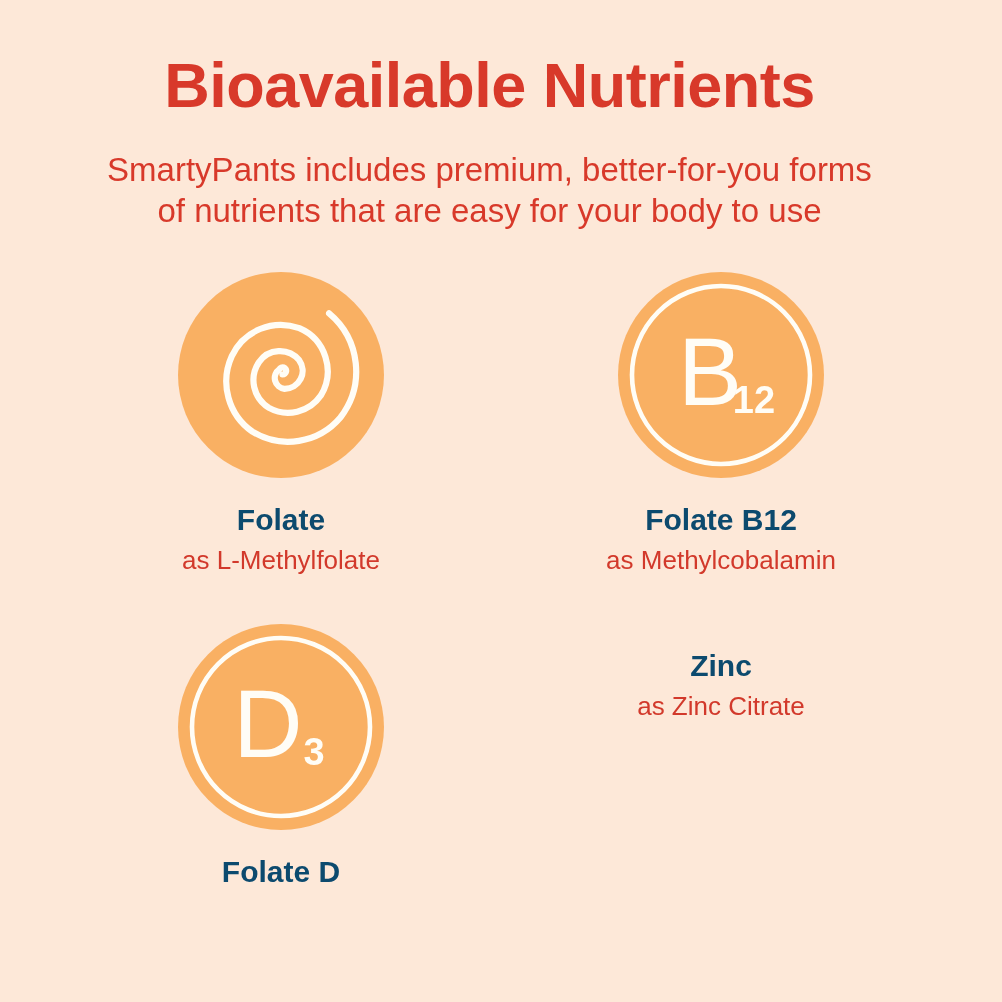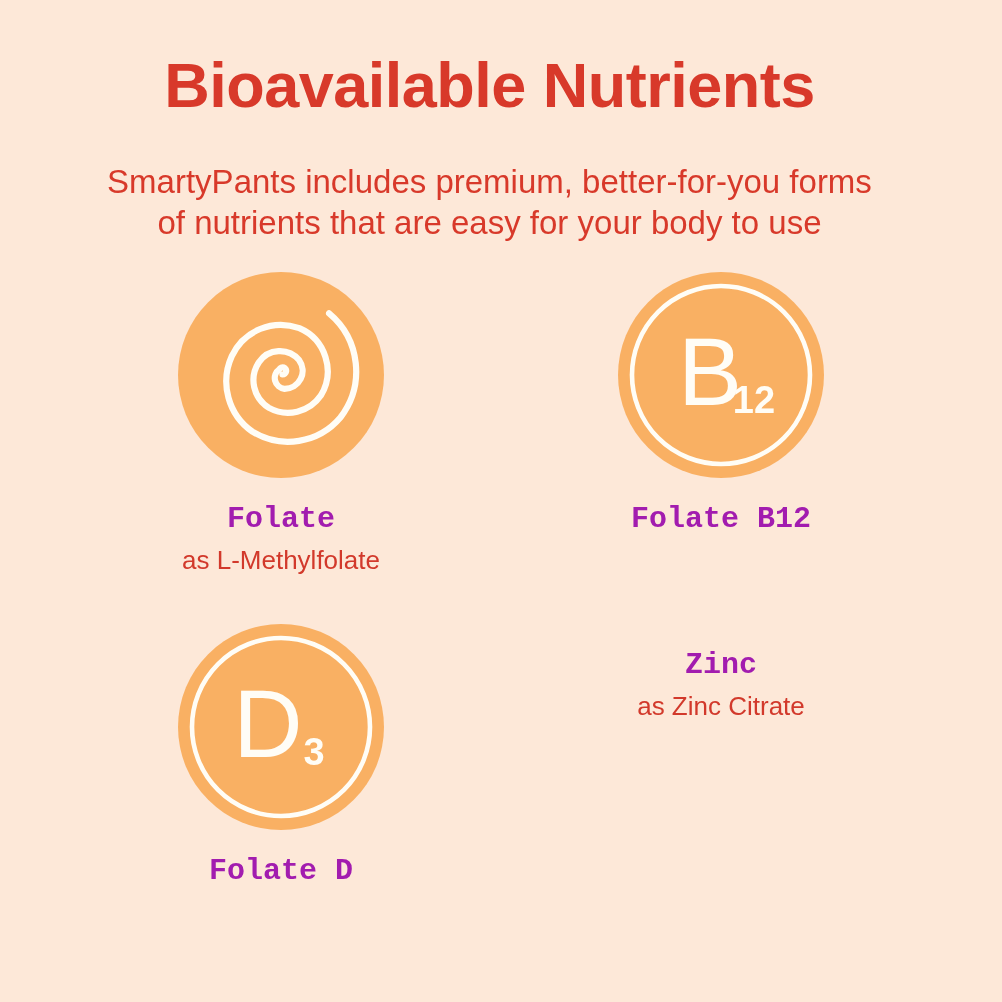--- a/index.html
+++ b/index.html
@@ -35,21 +35,21 @@
     margin: 0;
     font-size: 63px;
     line-height: 1.05;
     font-weight: 700;
     letter-spacing: -0.5px;
     color: #D8392A;
     font-family: "Liberation Sans", sans-serif;
   }
 
   .subhead {
-    margin: 44px auto 0 auto;
+    margin: 32px auto 0 auto;
     width: 900px;
     font-size: 33px;
     line-height: 1.24;
     font-weight: 500;
     color: #D8392A;
     font-family: "Liberation Sans", sans-serif;
   }
   .subhead .sub-line {
     display: block;
   }
@@ -85,22 +85,22 @@
   .caption {
     margin-top: 22px;
     text-align: center;
     color: #D2392B;
   }
 
   .nutrient-name {
     font-size: 30px;
     line-height: 1.3;
     font-weight: 700;
-    color: #a21caf;
-    font-family: Liberation Mono, monospace;
+    color: #0c4a6e;
+    font-family: Liberation Sans, sans-serif;
   }
 
   .nutrient-form {
     font-size: 26px;
     line-height: 1.35;
     font-weight: 400;
     color: #D2392B;
     font-family: "Liberation Sans", sans-serif;
     margin-top: 4px;
   }
@@ -149,20 +149,21 @@
       <div class="icon-wrap">
         <svg viewBox="0 0 206 206" xmlns="http://www.w3.org/2000/svg" aria-hidden="true">
           <circle cx="103" cy="103" r="103" fill="#F9B063"></circle>
           <circle cx="103" cy="103" r="89" fill="none" stroke="#FFFDF6" stroke-width="4.6"></circle>
           <text x="92" y="133" text-anchor="middle" font-family="Liberation Sans, sans-serif" font-size="96" font-weight="300" fill="#FFFDF6">B</text>
           <text x="136" y="141" text-anchor="middle" font-family="Liberation Sans, sans-serif" font-size="38" font-weight="700" fill="#FFFDF6">12</text>
         </svg>
       </div>
       <div class="caption">
         <div class="nutrient-name">Folate B12</div>
+        <div class="nutrient-form">as Methylcobalamin</div>
       </div>
     </div>
 
     <div class="cell">
       <div class="icon-wrap">
         <svg viewBox="0 0 206 206" xmlns="http://www.w3.org/2000/svg" aria-hidden="true">
           <circle cx="103" cy="103" r="103" fill="#F9B063"></circle>
           <circle cx="103" cy="103" r="89" fill="none" stroke="#FFFDF6" stroke-width="4.6"></circle>
           <text x="90" y="133" text-anchor="middle" font-family="Liberation Sans, sans-serif" font-size="96" font-weight="300" fill="#FFFDF6">D</text>
           <text x="136" y="141" text-anchor="middle" font-family="Liberation Sans, sans-serif" font-size="38" font-weight="700" fill="#FFFDF6">3</text>

